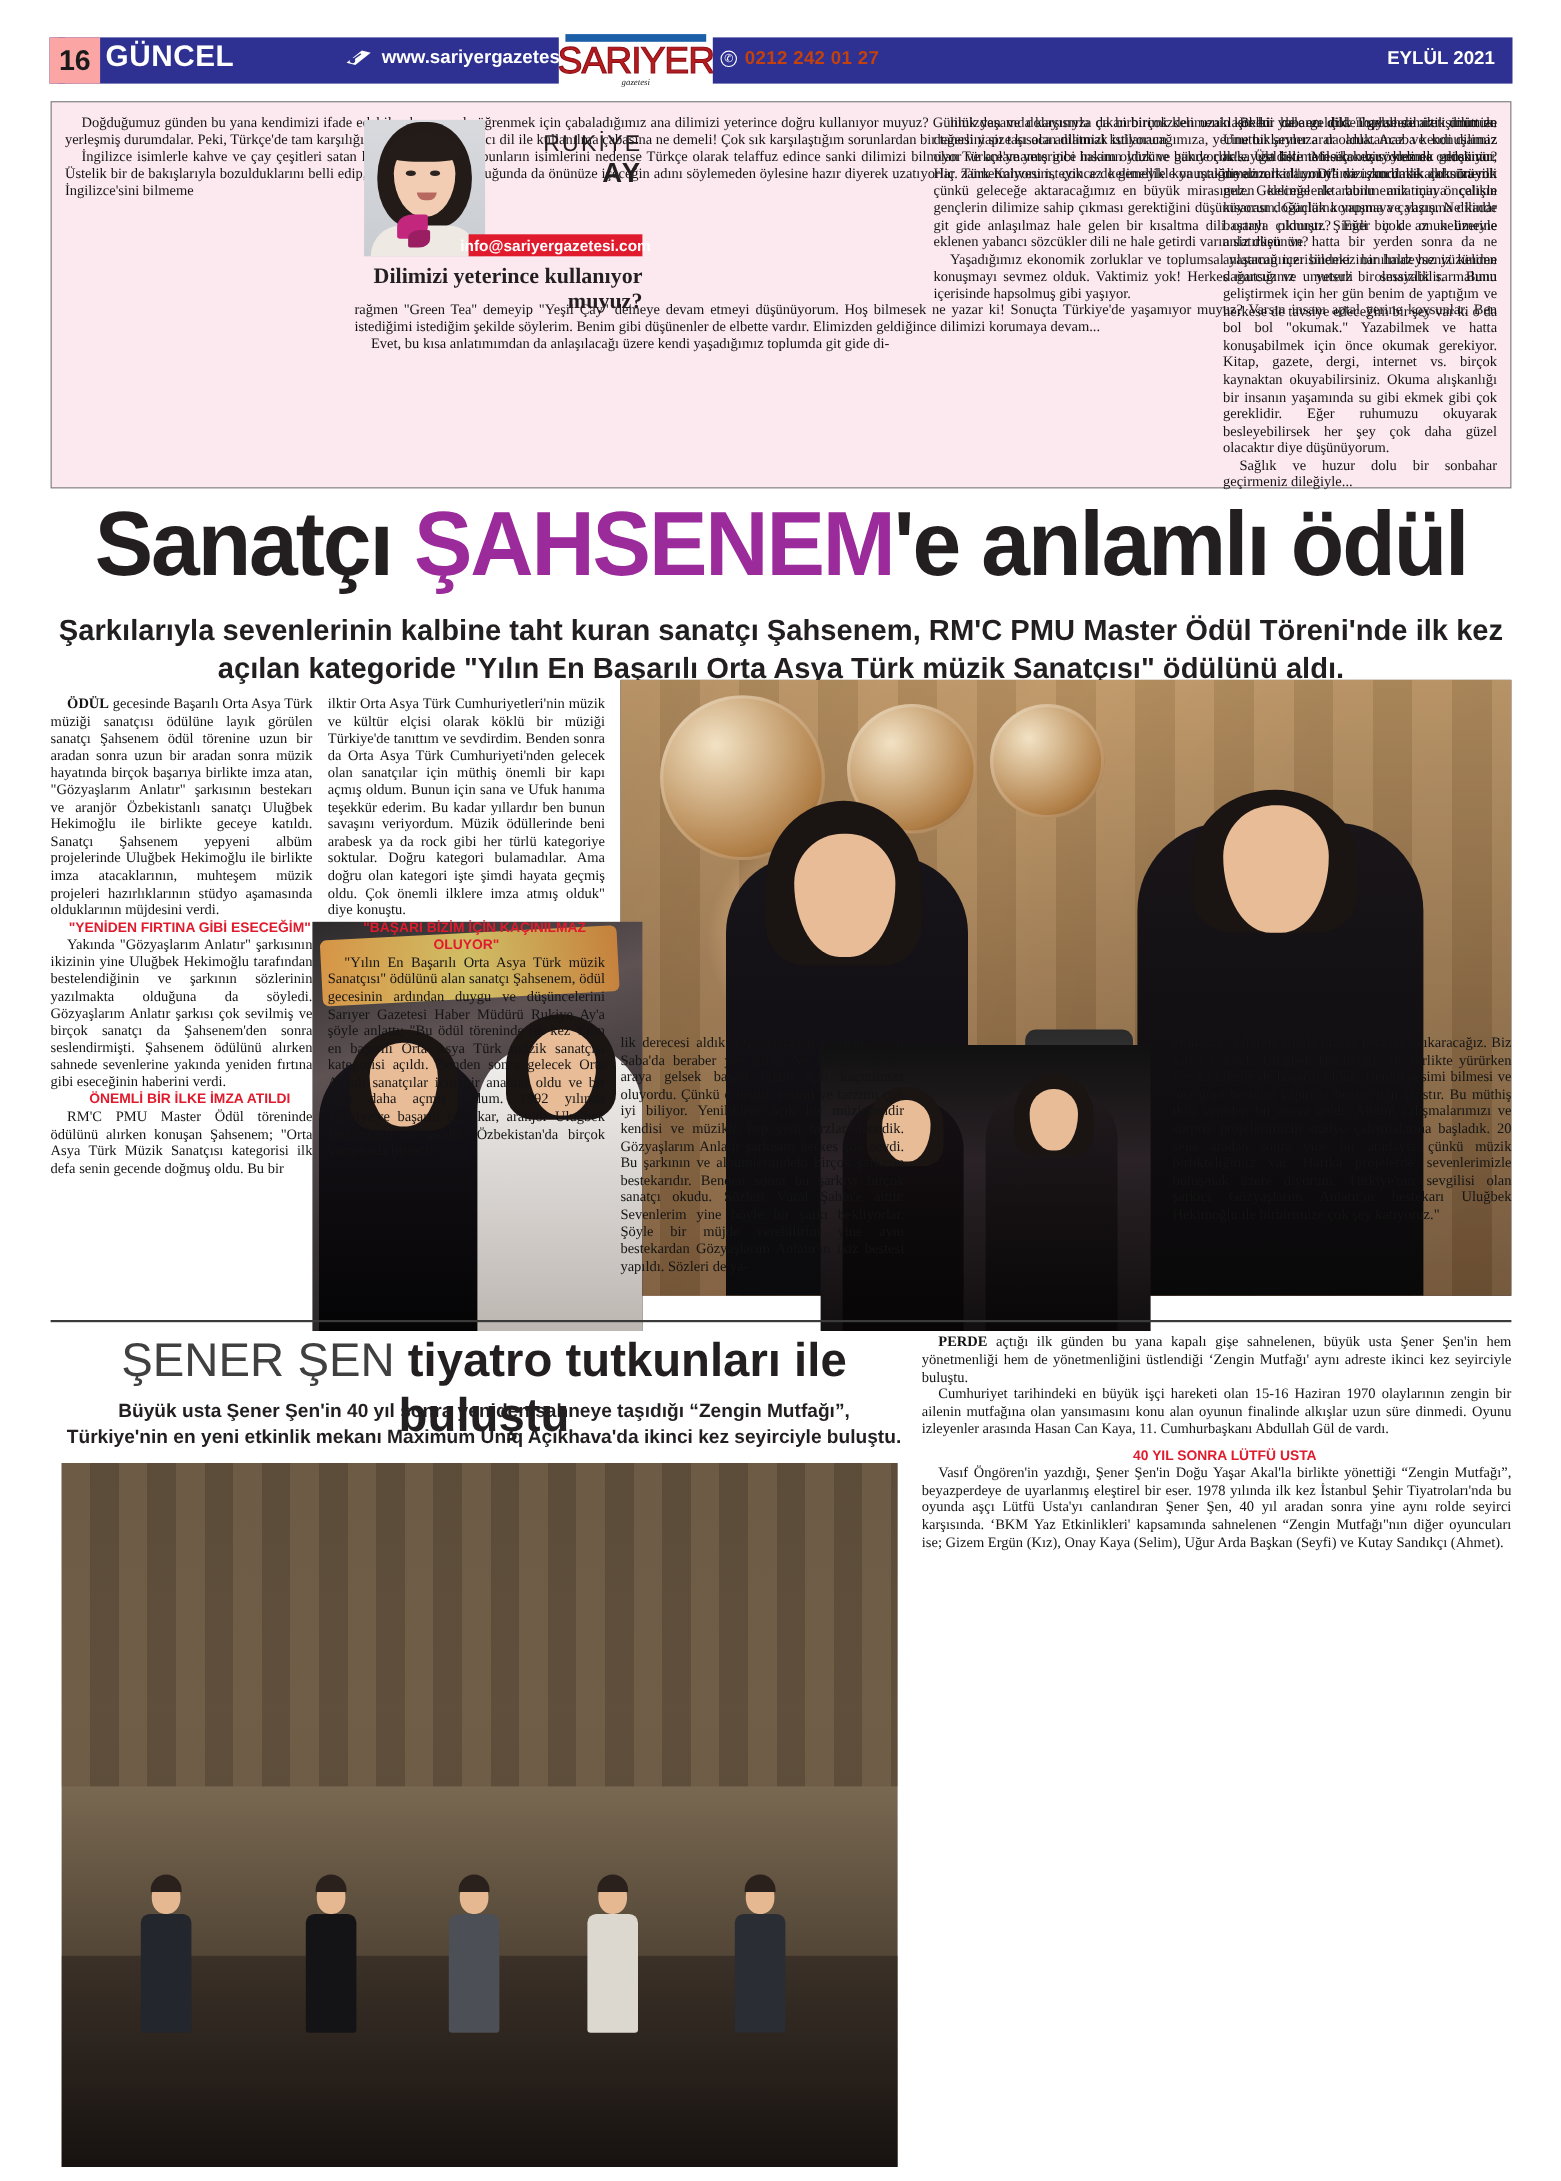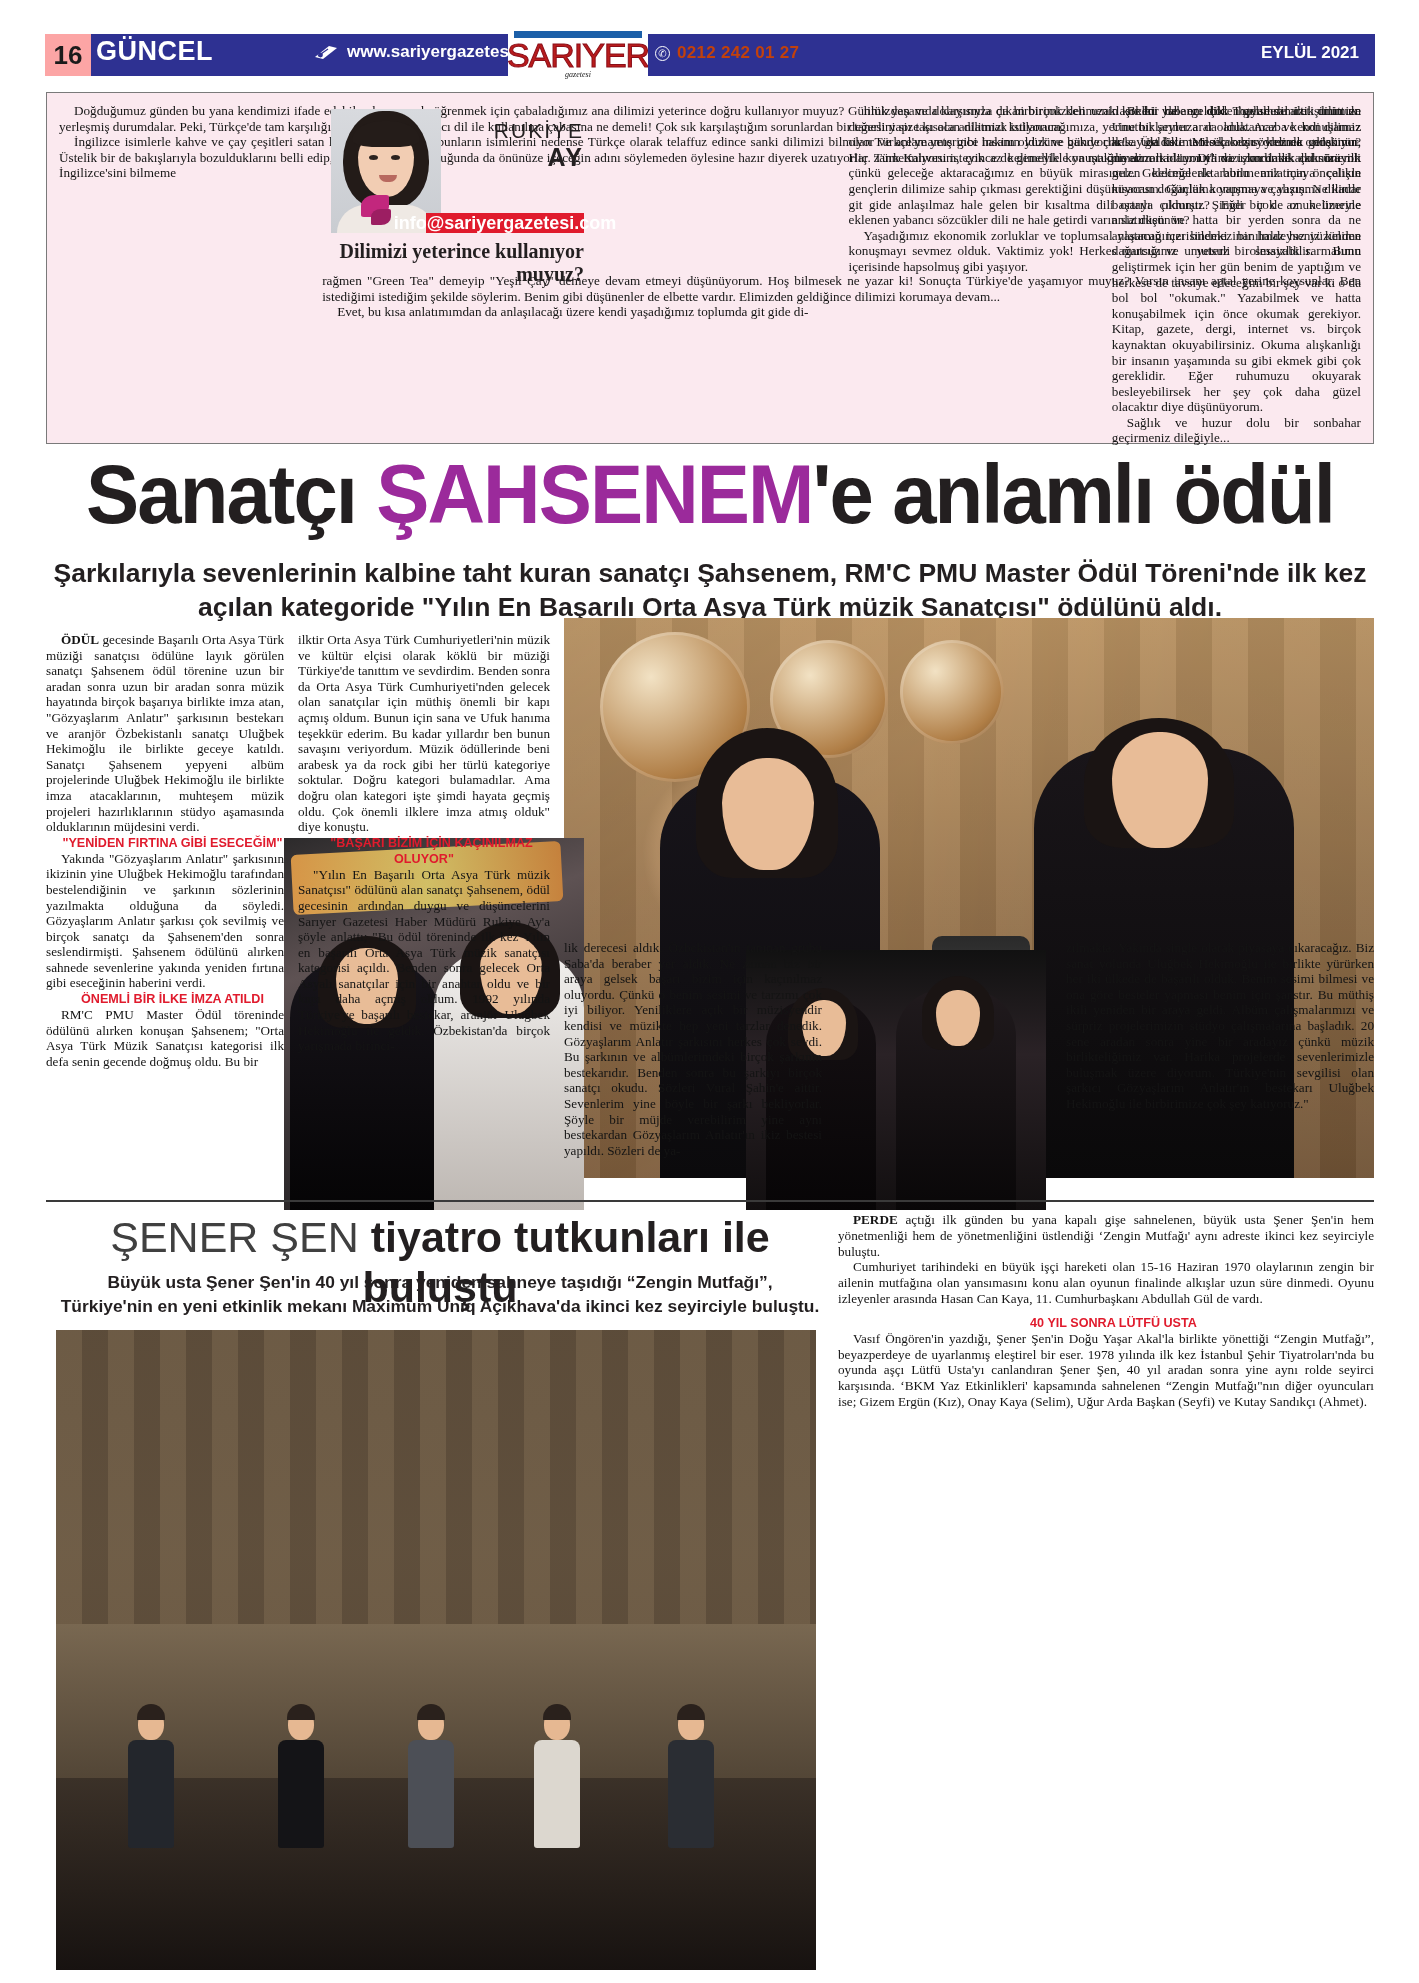--- a/index.html
+++ b/index.html
@@ -117,21 +117,21 @@
   .author-name{
     position:absolute; left:118px; top:14px; width:135px;
     text-align:right; font-family:"Liberation Sans", sans-serif;
     color:#231f20;
   }
   .an-first{ font-size:21px; font-weight:400; letter-spacing:2px; line-height:27px; }
   .an-last{ font-size:25px; font-weight:bold; letter-spacing:2px; line-height:27px; }
   .author-mail{
     position:absolute; right:0; top:110px; width:158px; height:20px;
     background:#e01b2d; color:#fff;
-    font-family:"Liberation Sans", sans-serif; font-size:18px; font-weight:bold;
+    font-family:"Liberation Sans", sans-serif; font-size:14px; font-weight:bold;
     display:flex; align-items:center; justify-content:center;
   }
   .column-title{
     position:absolute; left:272px; top:137px; width:253px;
     text-align:right; color:#231f20;
     font-family:"Liberation Serif", serif; font-weight:bold;
     font-size:20px; line-height:23px;
   }
 
   

